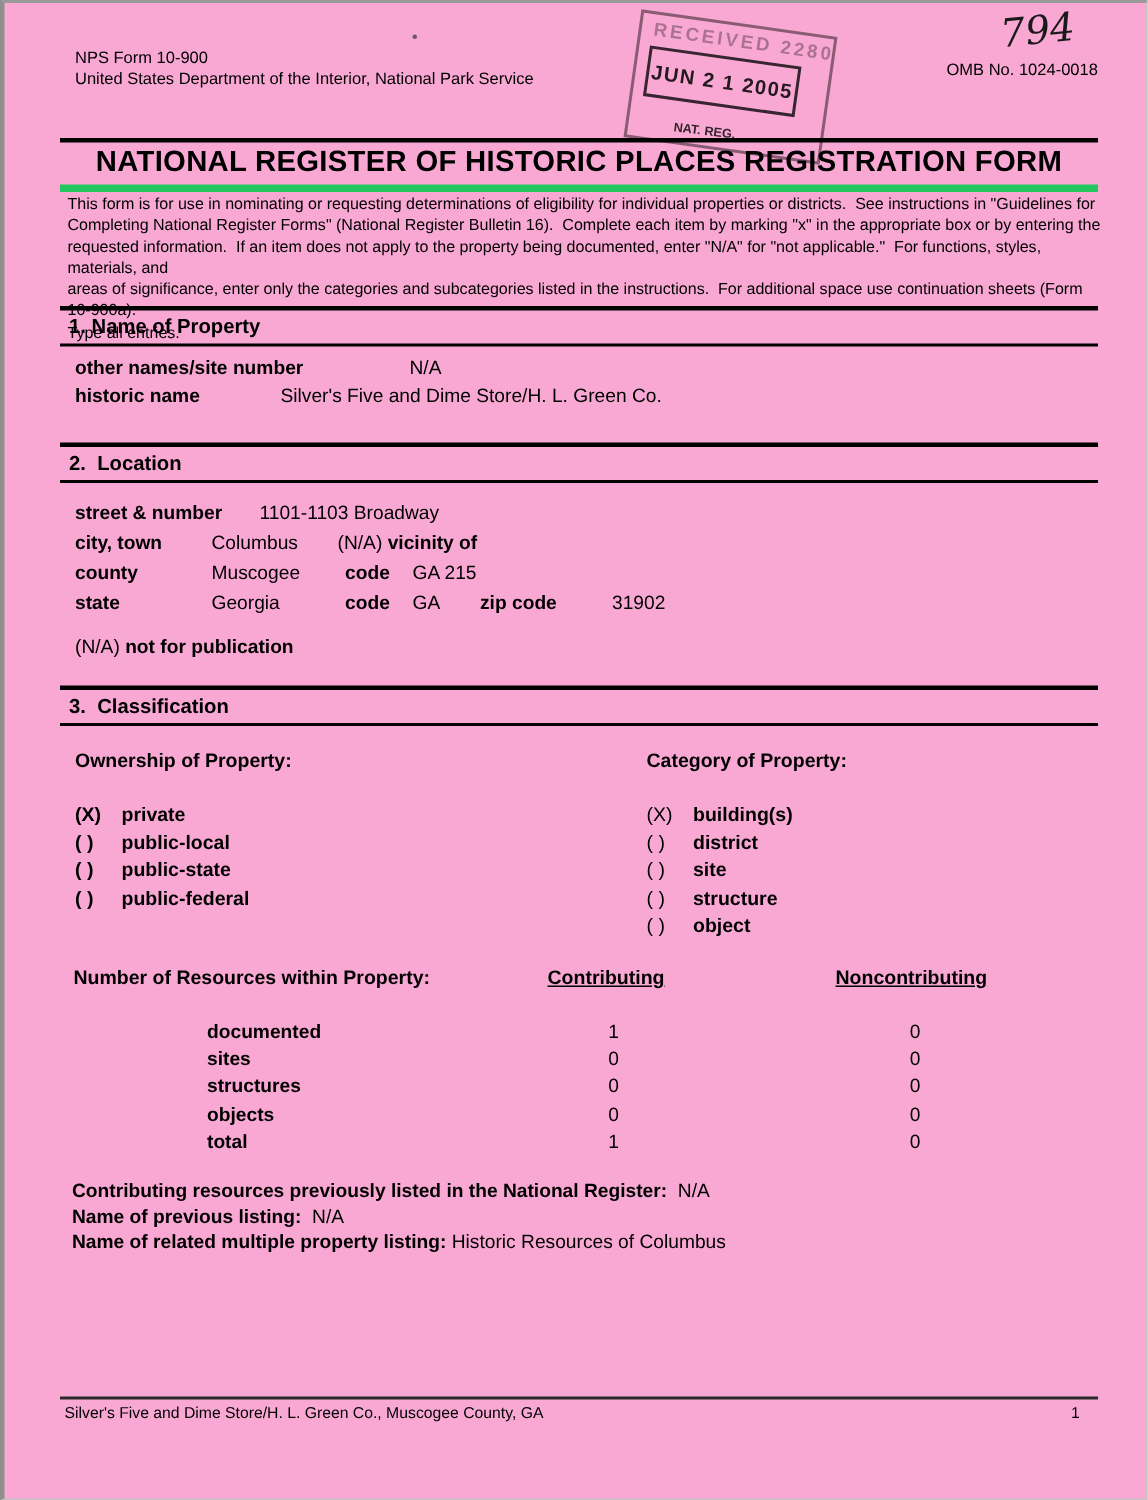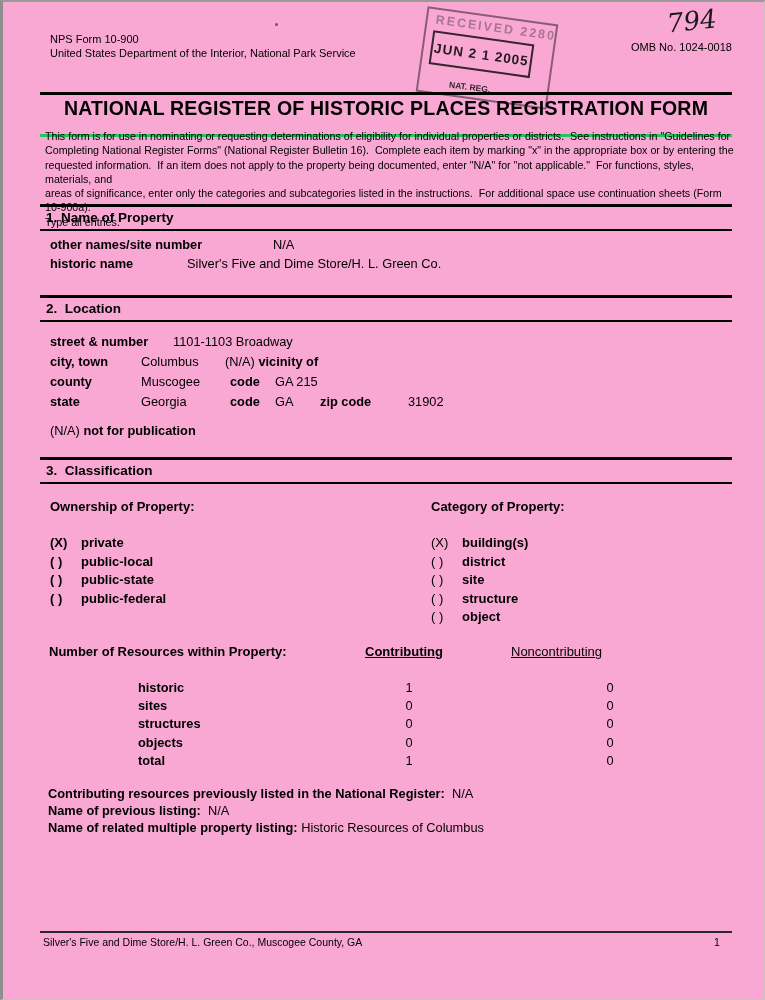--- a/index.html
+++ b/index.html
@@ -41,22 +41,22 @@
     font-size:13.5px; font-weight:bold; color:rgba(0,0,0,0.85);
     white-space:nowrap; letter-spacing:1px;
   }
   .stamp-natreg {
     left:446px; top:80px; font-size:8.5px; font-weight:bold;
     color:rgba(0,0,0,0.8); transform:rotate(7deg); white-space:nowrap;
   }
 
   .title-bar {
     left:37px; top:90px; width:692px;
-    border-top:3px solid #000; border-bottom:3px solid #22c55e;
-    padding:2px 0 14px; text-align:center;
+    border-top:3px solid #000; border-bottom:5px solid #22c55e;
+    padding:2px 0 3px; text-align:center;
     font-weight:bold; font-size:19.5px; letter-spacing:0.2px;
     background:transparent;
   }
 
   .instructions { left:42px; top:127px; width:695px; font-size:10.7px; line-height:14.3px; }
 
   .sec-head {
     left:37px; width:692px; box-sizing:border-box;
     border-top:3px solid #000; border-bottom:2px solid #000;
     font-weight:bold; font-size:13.5px; padding:3px 0 4px 6px;
@@ -76,21 +76,21 @@
 
   .col-head { font-weight:bold; font-size:13px; }
   .own-head { left:47px;  top:497px; }
   .cat-head { left:428px; top:497px; }
   .own-list { left:47px;  top:532px; font-size:13px; line-height:18.5px;font-weight:bold; }
   .cat-list { left:428px; top:532px; font-size:13px; line-height:18.5px; }
   .mark { display:inline-block; width:31px; }
 
   .res-label-head { left:46px; top:642px; font-weight:bold; font-size:13px; }
   .res-col1 { left:362px; top:642px; font-weight:bold; font-size:13px; text-decoration:underline; }
-  .res-col2 { left:508px; top:642px; font-weight:normal; font-size:13px; text-decoration:underline; }
+  .res-col2 { left:554px; top:642px; font-weight:bold; font-size:13px; text-decoration:underline; }
   .res-rows { left:47px; top:677px; font-size:12.8px; line-height:18.2px; }
   .res-row .rl { display:inline-block; width:227px; margin-left:88px; font-weight:bold; }
   .res-row .rc { display:inline-block; width:88px;  text-align:center; }
   .res-row .rn { display:inline-block; width:134px; text-align:center; margin-left:90px; }
 
   .notes { left:45px; top:783px; font-size:12.8px; line-height:17px; }
 
   .footer-rule { left:37px; top:929px; width:692px; border-top:2px solid #2a2a2a; height:0; }
   .footer-left { left:40px; top:934px; font-size:10.5px; }
   .footer-page { left:711px; top:934px; font-size:10.5px; }
@@ -173,21 +173,21 @@
     <div><span class="mark">( )</span><b>site</b></div>
     <div><span class="mark">( )</span><b>structure</b></div>
     <div><span class="mark">( )</span><b>object</b></div>
   </div>
 
   <div class="abs res-label-head">Number of Resources within Property:</div>
   <div class="abs res-col1">Contributing</div>
   <div class="abs res-col2">Noncontributing</div>
 
   <div class="abs res-rows">
-    <div class="res-row"><span class="rl">historic</span><span class="rc">1</span><span class="rn">0</span></div>
+    <div class="res-row"><span class="rl">documented</span><span class="rc">1</span><span class="rn">0</span></div>
     <div class="res-row"><span class="rl">sites</span><span class="rc">0</span><span class="rn">0</span></div>
     <div class="res-row"><span class="rl">structures</span><span class="rc">0</span><span class="rn">0</span></div>
     <div class="res-row"><span class="rl">objects</span><span class="rc">0</span><span class="rn">0</span></div>
     <div class="res-row"><span class="rl">total</span><span class="rc">1</span><span class="rn">0</span></div>
   </div>
 
   <div class="abs notes">
     <div><b>Contributing resources previously listed in the National Register:</b>&nbsp; <span>N/A</span></div>
     <div><b>Name of previous listing:</b>&nbsp; <span>N/A</span></div>
     <div><b>Name of related multiple property listing:</b> <span>Historic Resources of Columbus</span></div>

